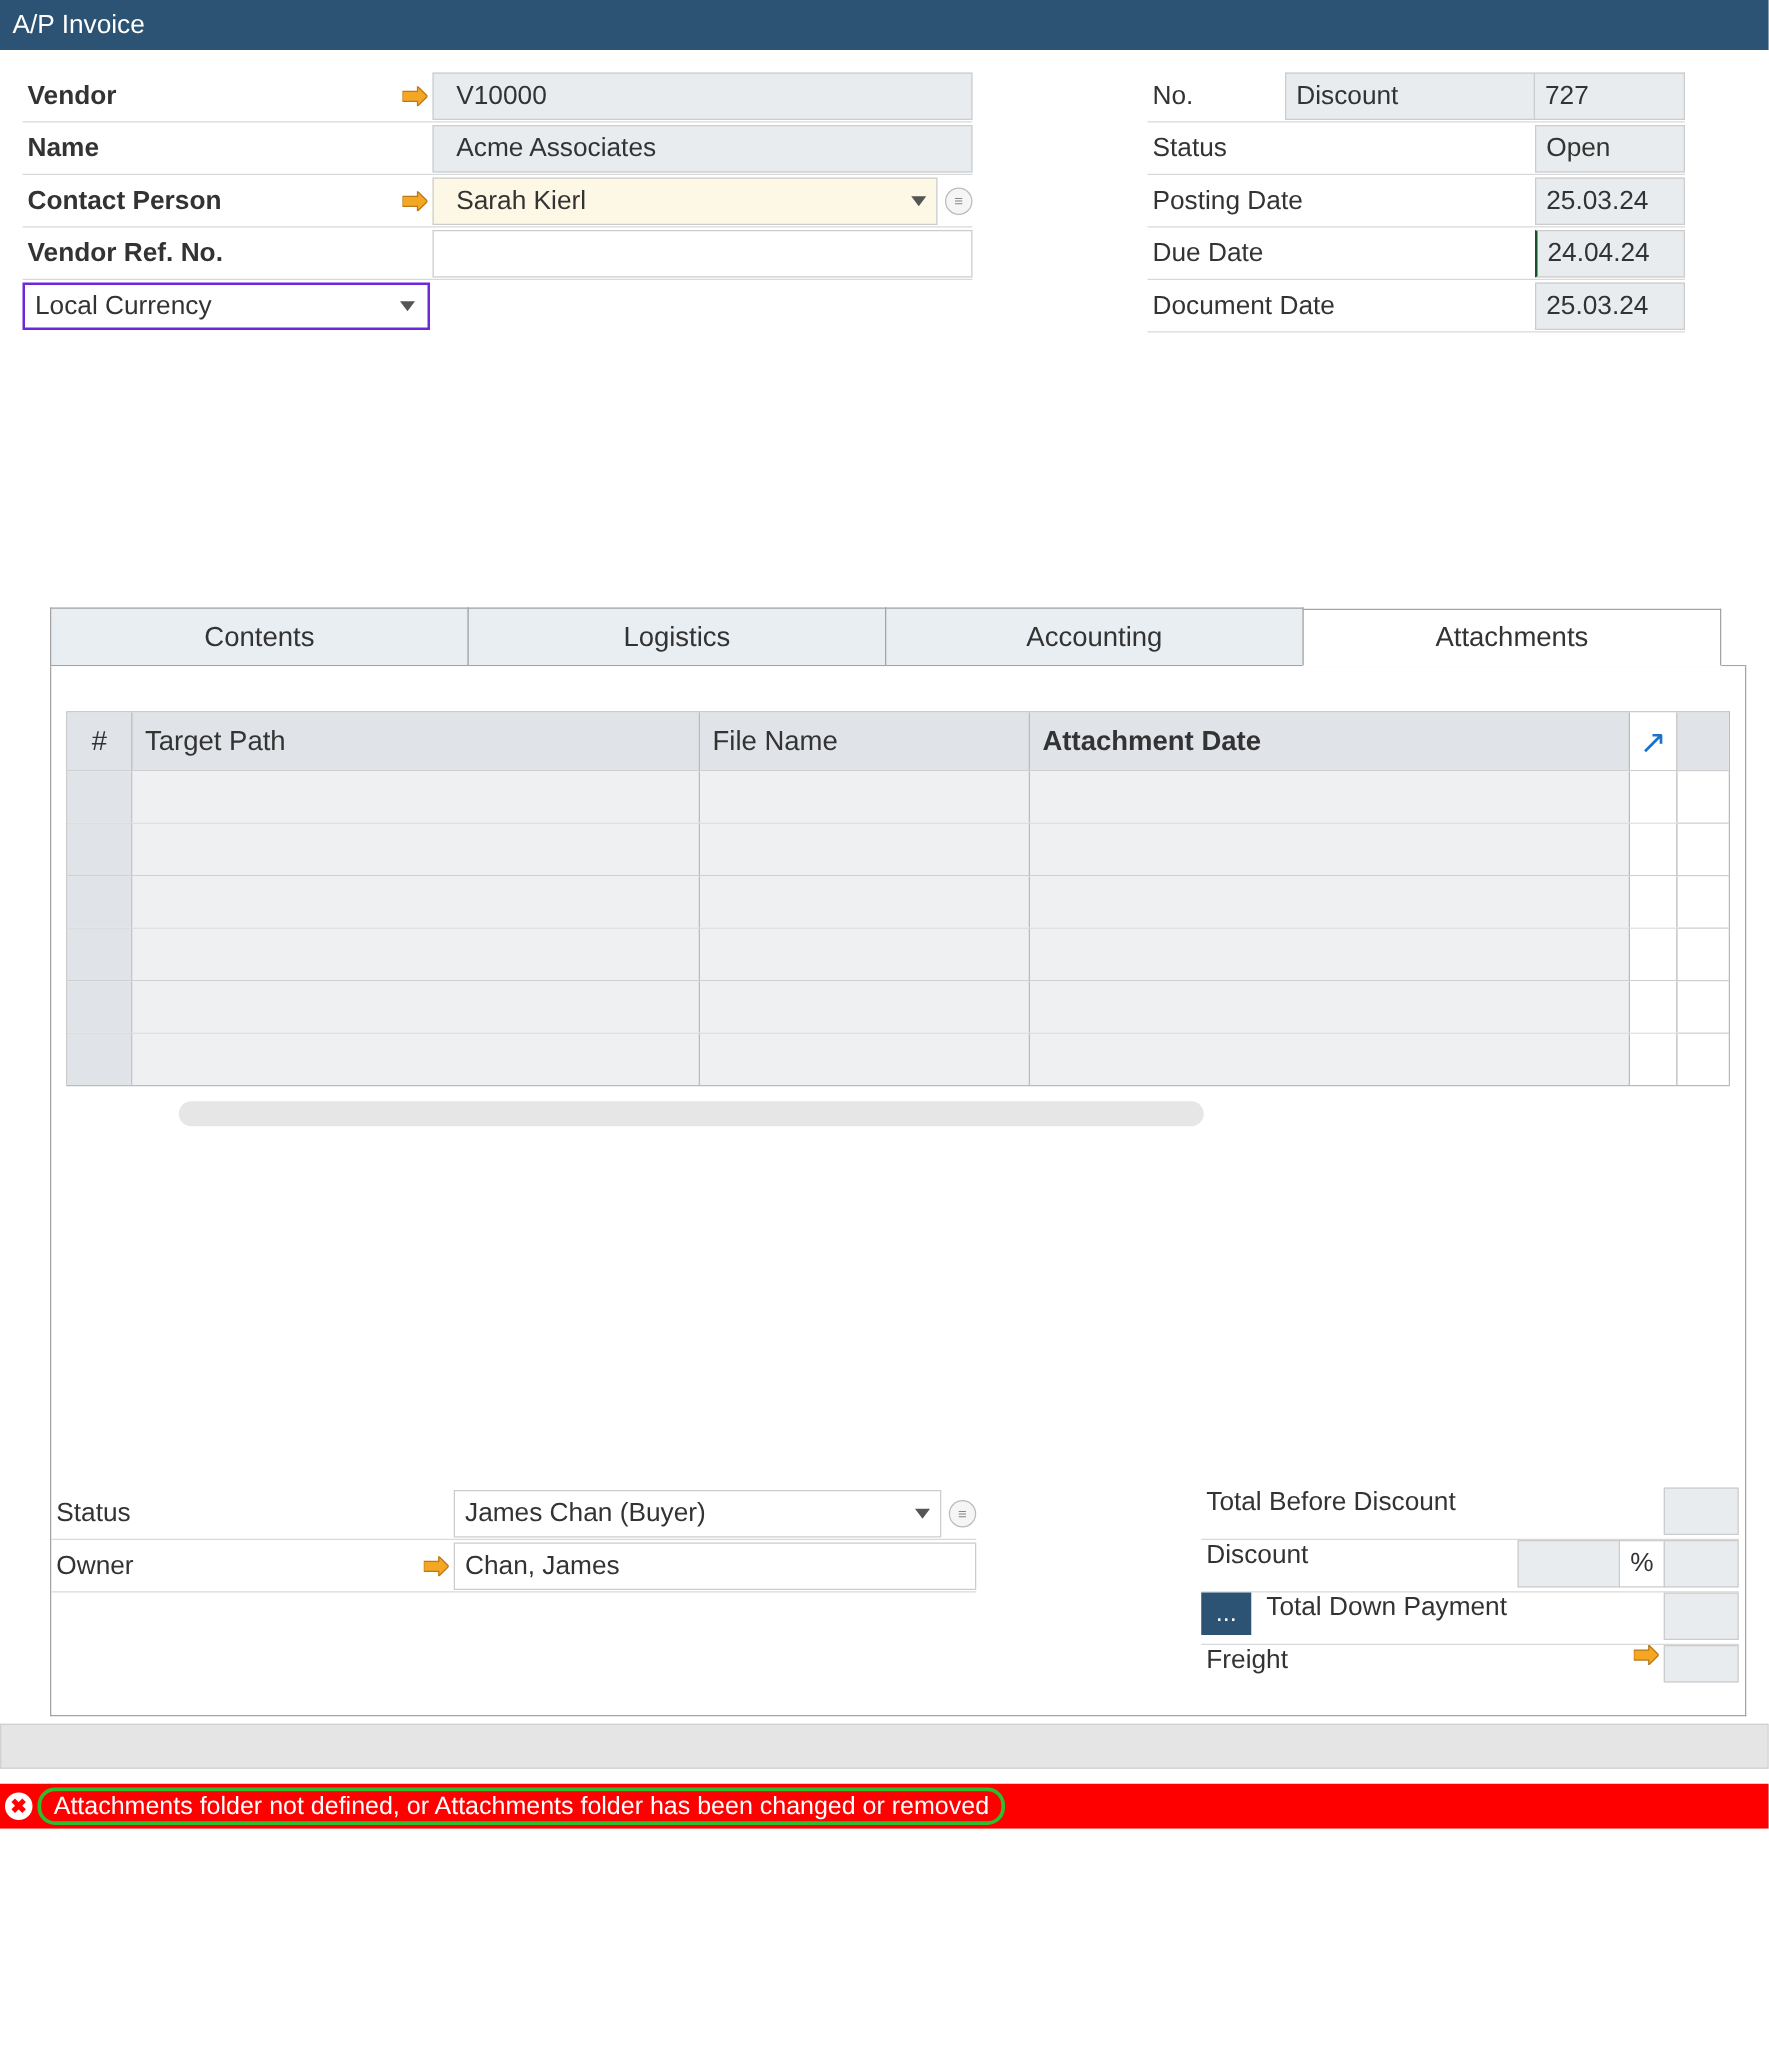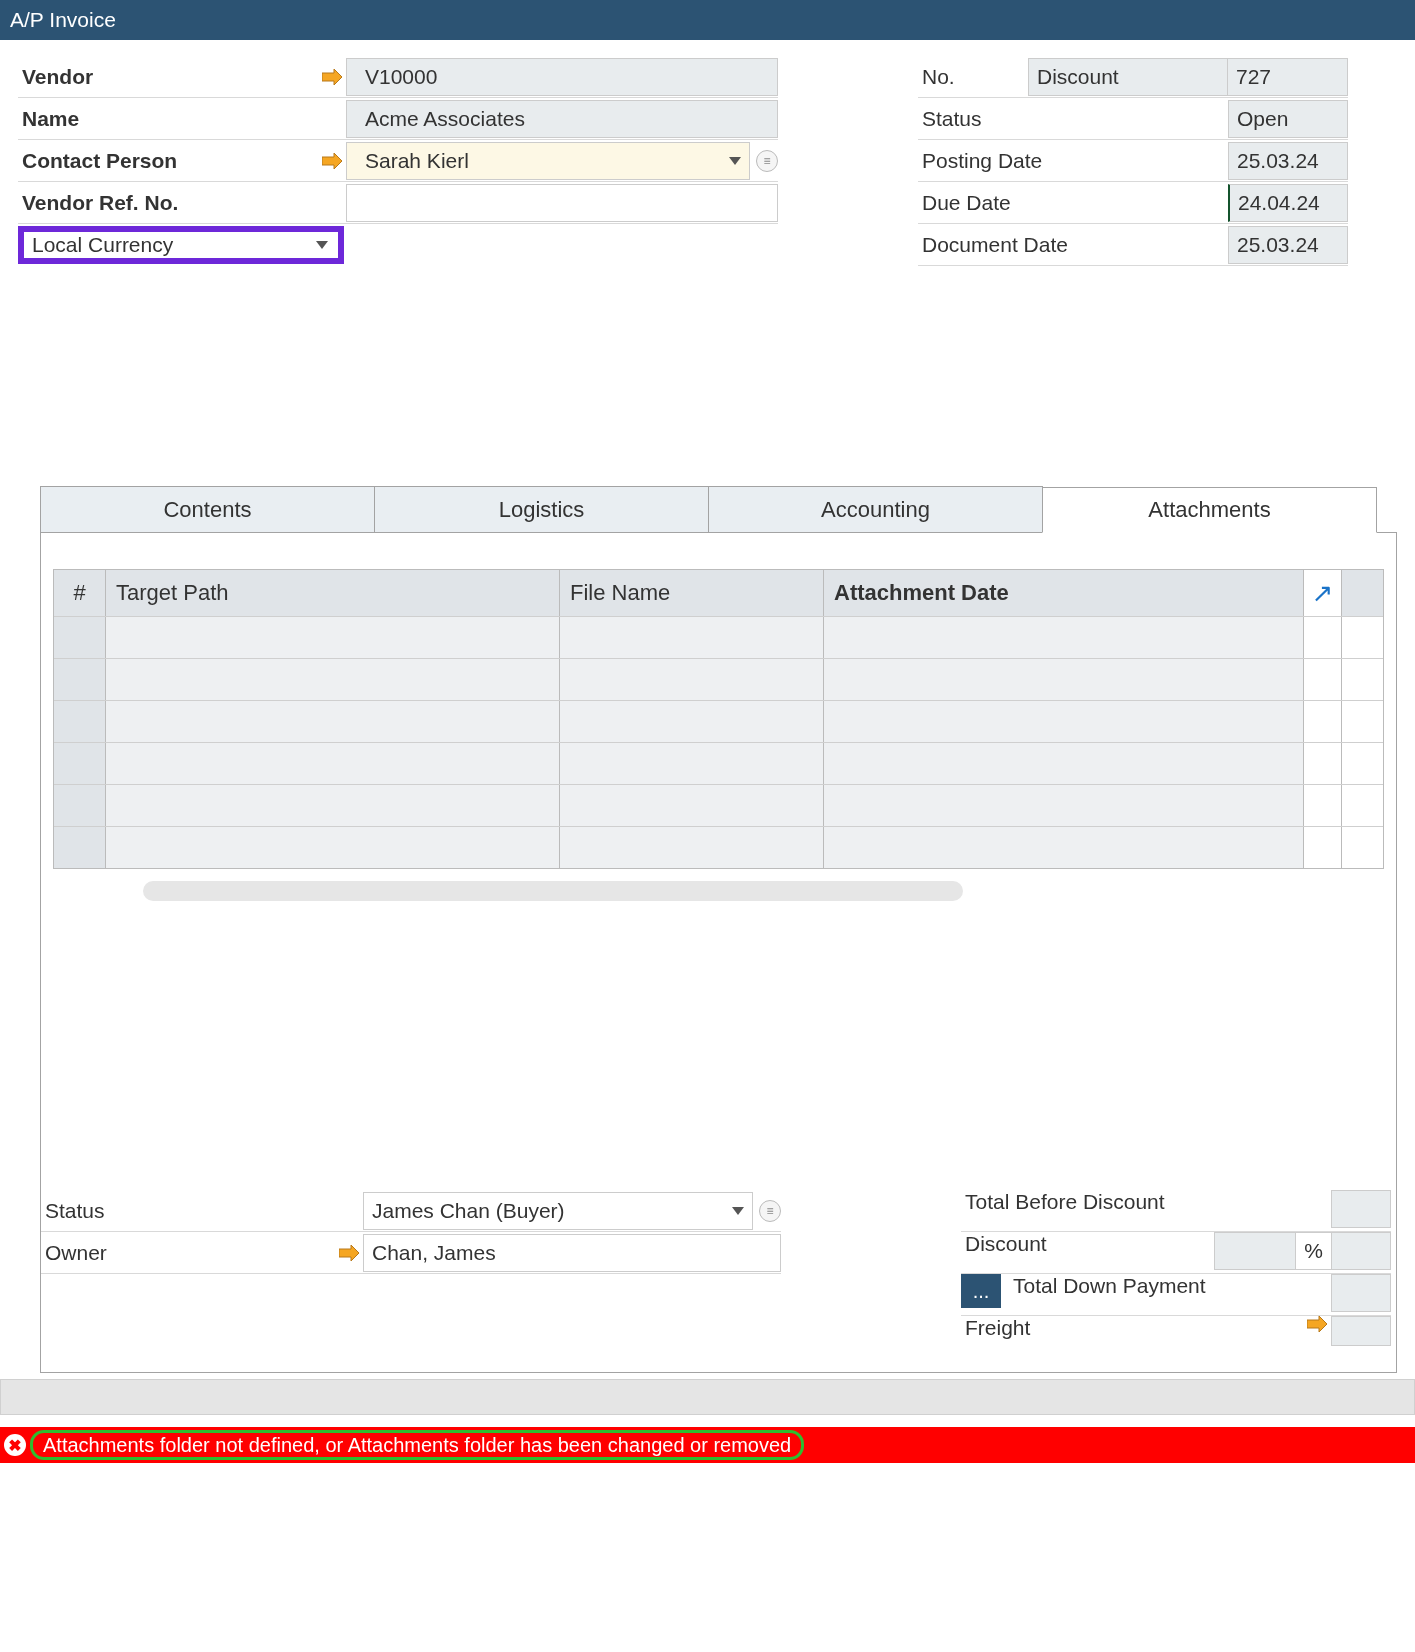--- a/index.html
+++ b/index.html
@@ -77,21 +77,21 @@
     background: #f5f5f5;
     margin-left: 6px;
     display: inline-flex;
     align-items: center; justify-content: center;
     font-size: 12px; color: #888;
   }
   .currency-row { margin-top: 2px; }
   .currency-select {
     width: 326px;
     height: 38px;
-    border: 6px solid #6d28d9;
+    border: 2px solid #6d28d9;
     background: #fff;
     padding: 4px 8px;
     font-size: 21px;
     position: relative;
     display: flex; align-items: center;
   }
   .currency-select .dd-caret { right: 10px; }
 
   .right-row {
     display: flex;

